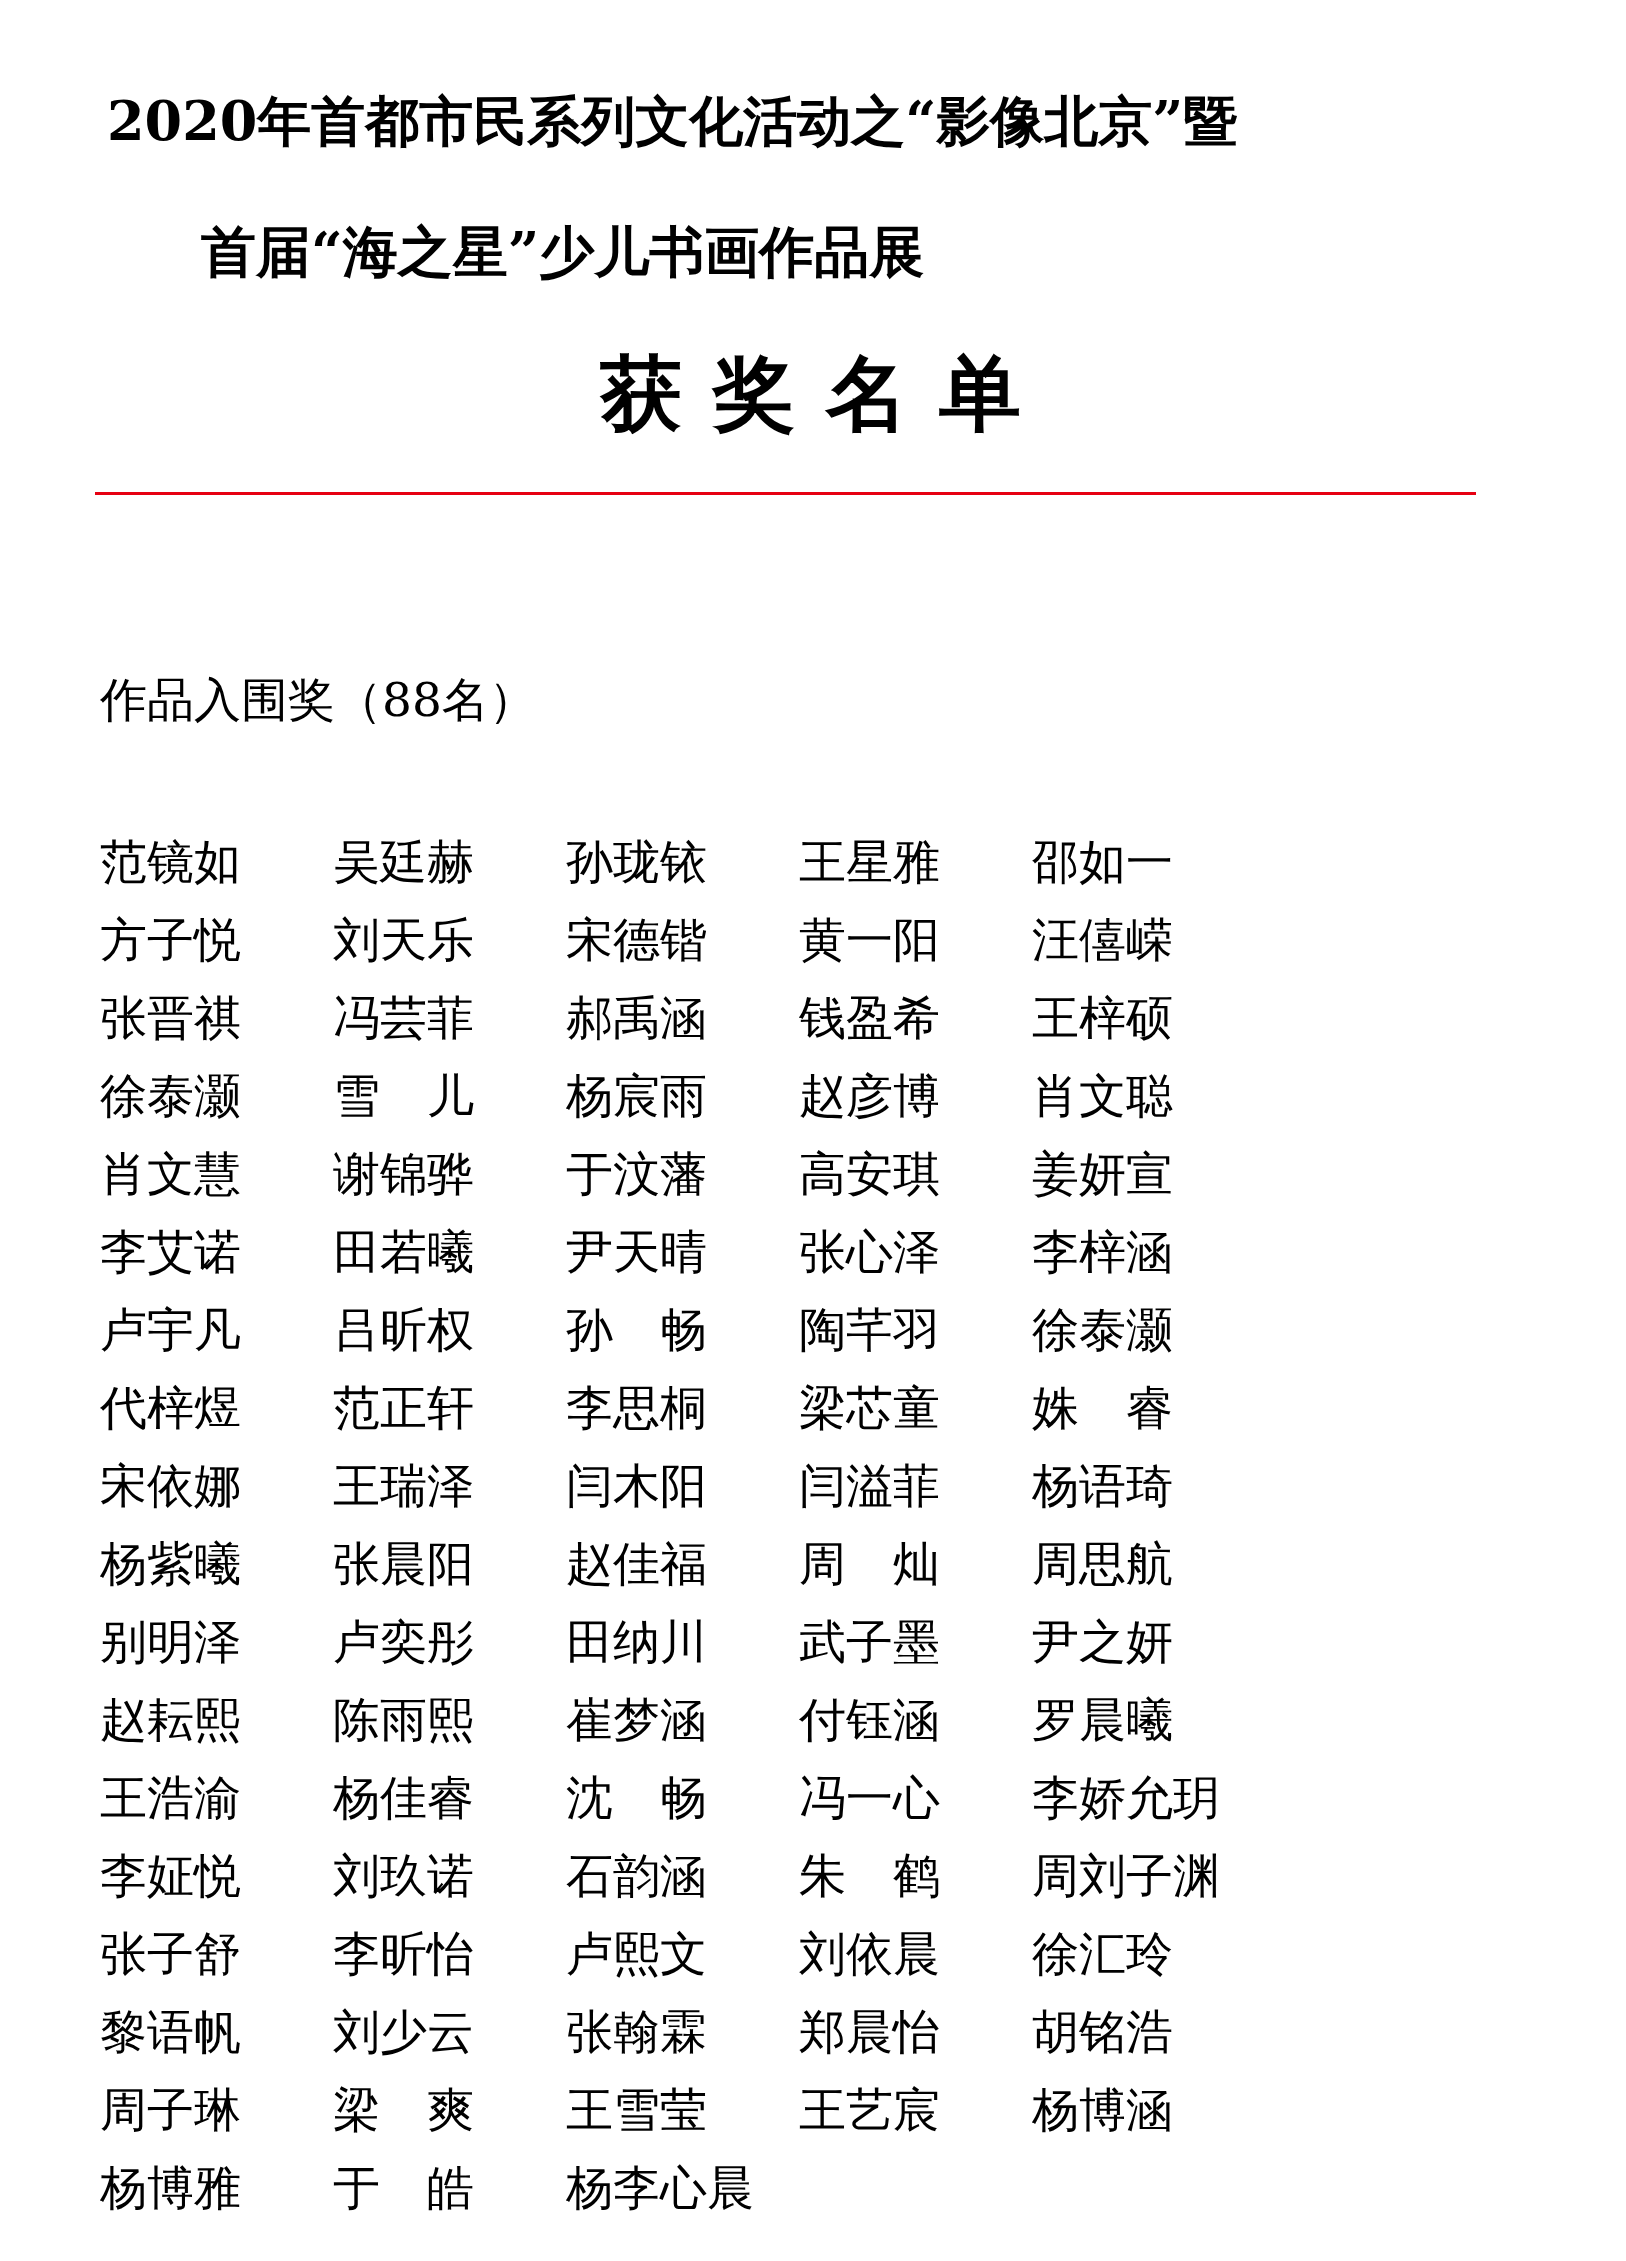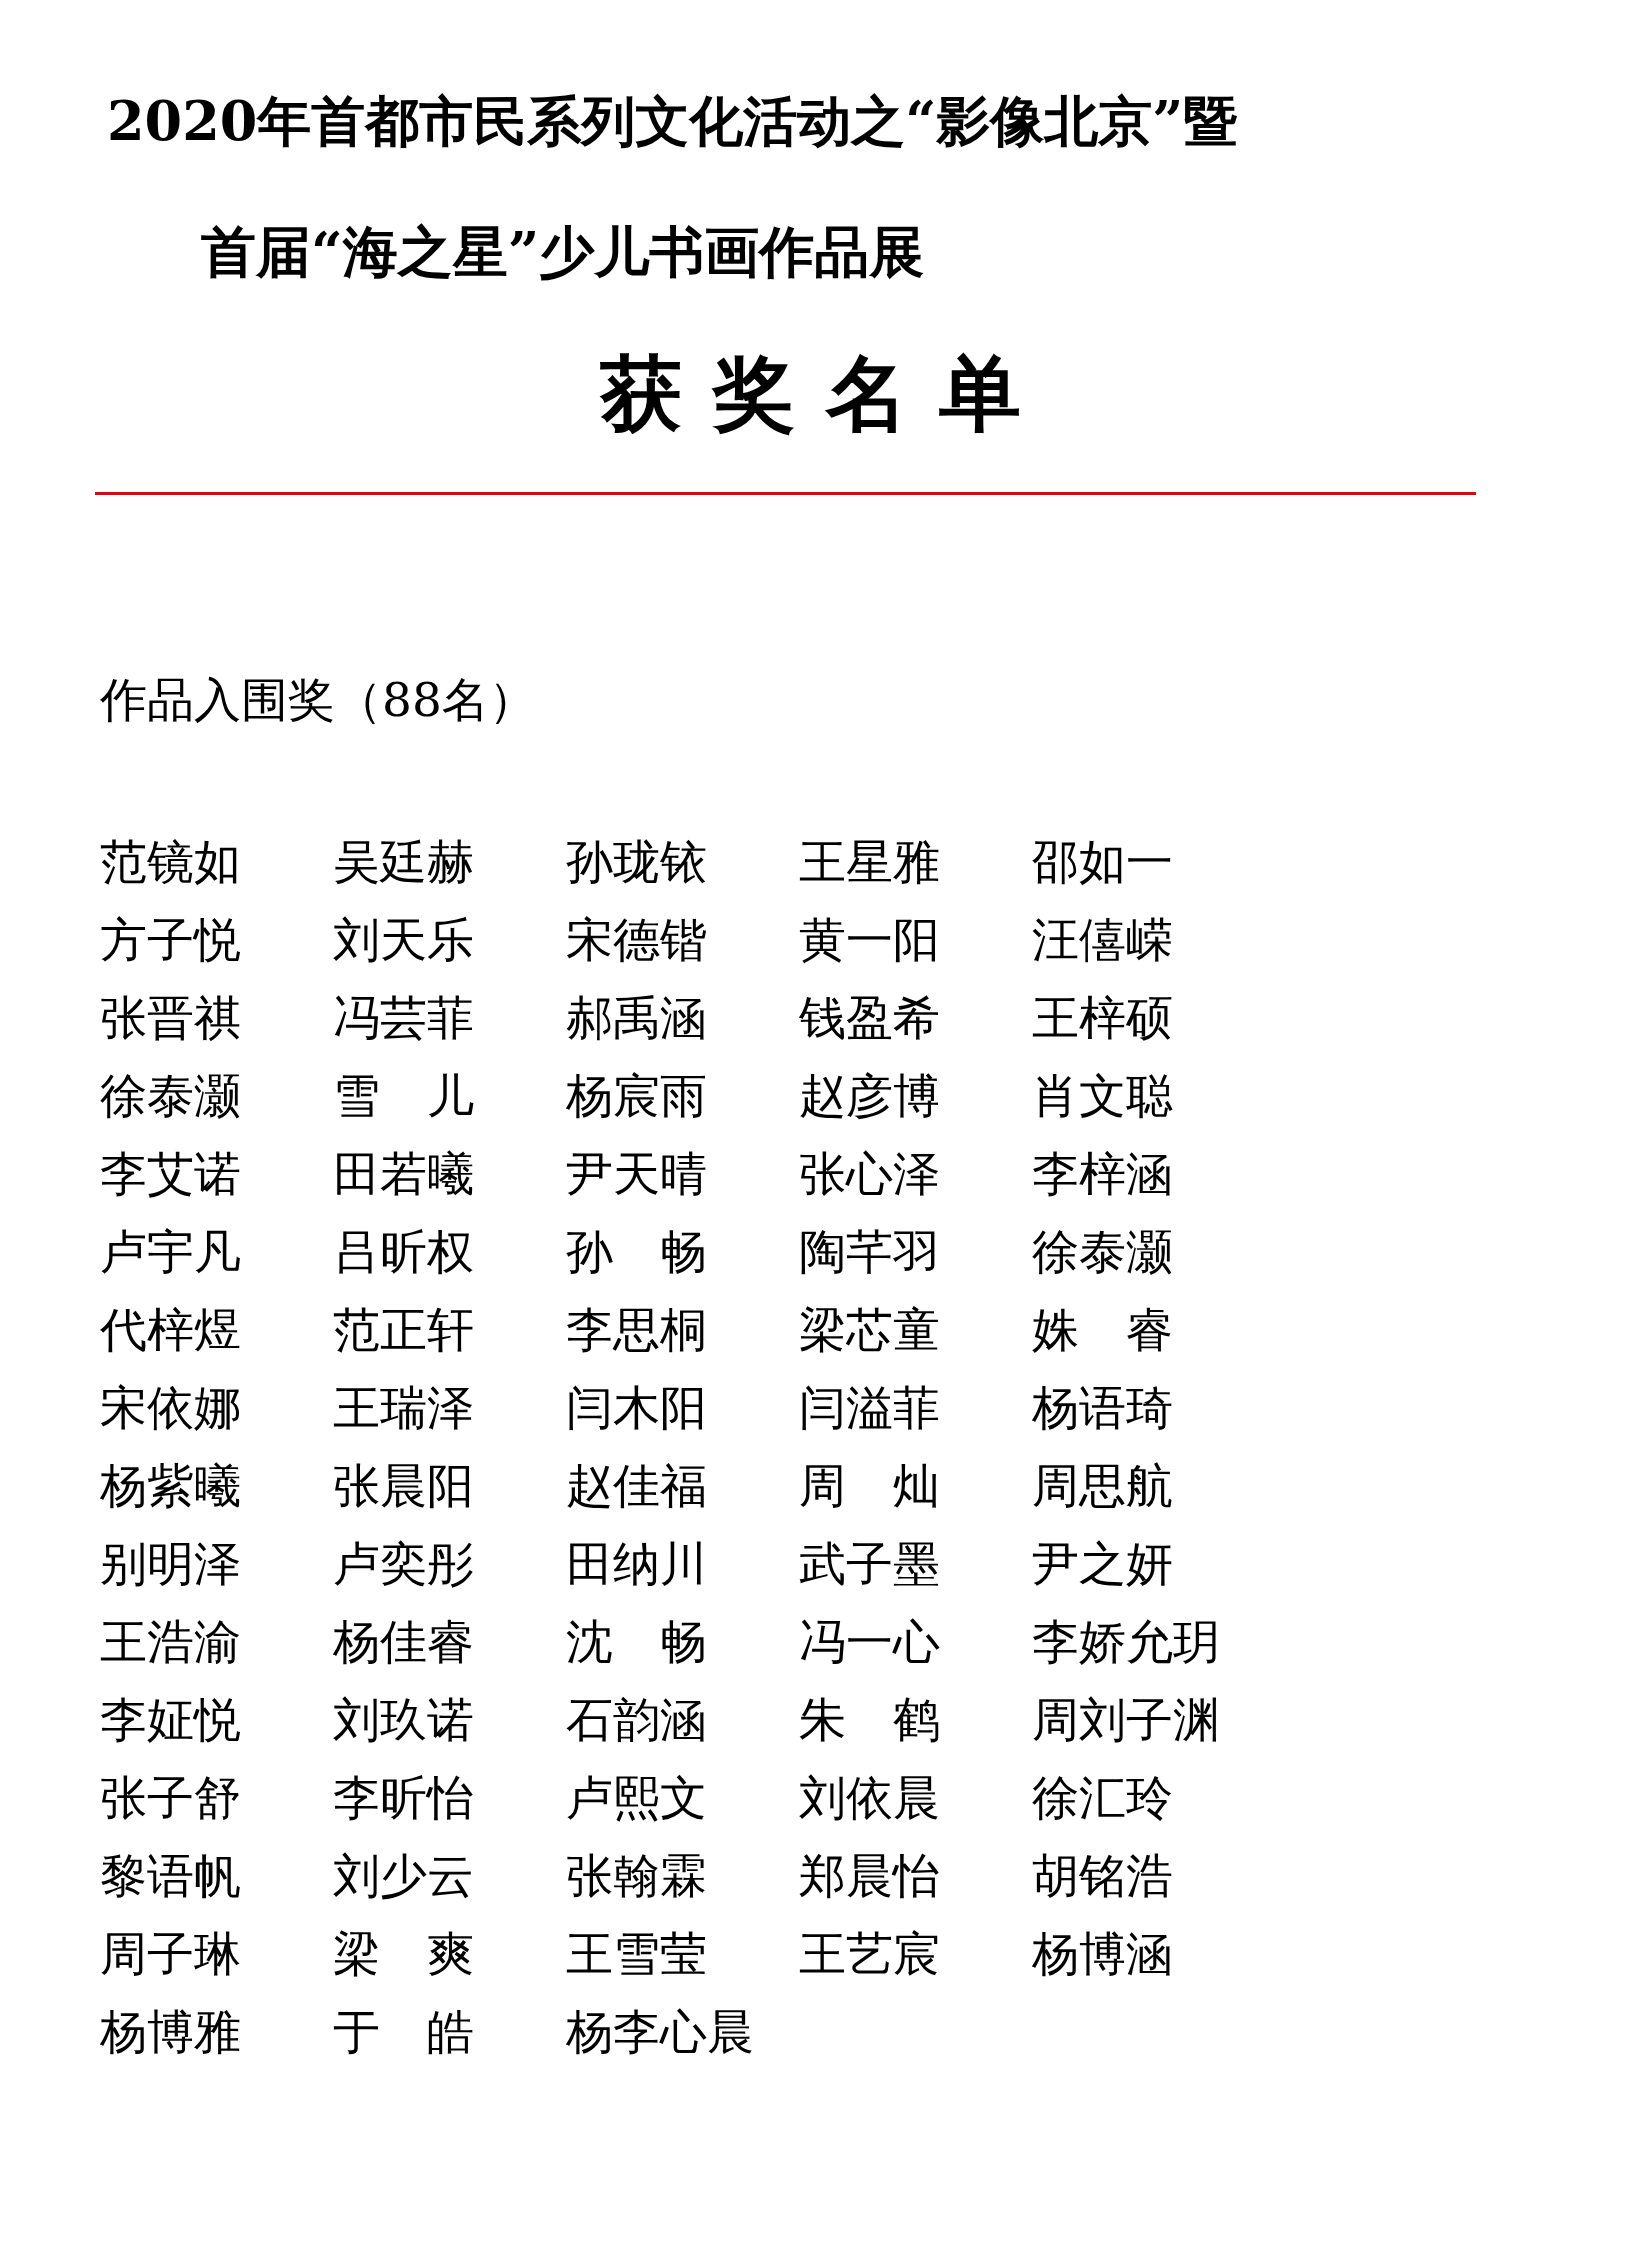--- a/index.html
+++ b/index.html
@@ -50,20 +50,27 @@
       <div class="name">王梓硕</div>
     </div>
     <div class="name-row">
       <div class="name">徐泰灏</div>
       <div class="name">雪　儿</div>
       <div class="name">杨宸雨</div>
       <div class="name">赵彦博</div>
       <div class="name">肖文聪</div>
     </div>
     <div class="name-row">
+      <div class="name">肖文慧</div>
+      <div class="name">谢锦骅</div>
+      <div class="name">于汶藩</div>
+      <div class="name">高安琪</div>
+      <div class="name">姜妍宣</div>
+    </div>
+    <div class="name-row">
       <div class="name">李艾诺</div>
       <div class="name">田若曦</div>
       <div class="name">尹天晴</div>
       <div class="name">张心泽</div>
       <div class="name">李梓涵</div>
     </div>
     <div class="name-row">
       <div class="name">卢宇凡</div>
       <div class="name">吕昕权</div>
       <div class="name">孙　畅</div>
@@ -90,20 +97,27 @@
       <div class="name">赵佳福</div>
       <div class="name">周　灿</div>
       <div class="name">周思航</div>
     </div>
     <div class="name-row">
       <div class="name">别明泽</div>
       <div class="name">卢奕彤</div>
       <div class="name">田纳川</div>
       <div class="name">武子墨</div>
       <div class="name">尹之妍</div>
+    </div>
+    <div class="name-row">
+      <div class="name">赵耘熙</div>
+      <div class="name">陈雨熙</div>
+      <div class="name">崔梦涵</div>
+      <div class="name">付钰涵</div>
+      <div class="name">罗晨曦</div>
     </div>
     <div class="name-row">
       <div class="name">王浩渝</div>
       <div class="name">杨佳睿</div>
       <div class="name">沈　畅</div>
       <div class="name">冯一心</div>
       <div class="name">李娇允玥</div>
     </div>
     <div class="name-row">
       <div class="name">李姃悦</div>

